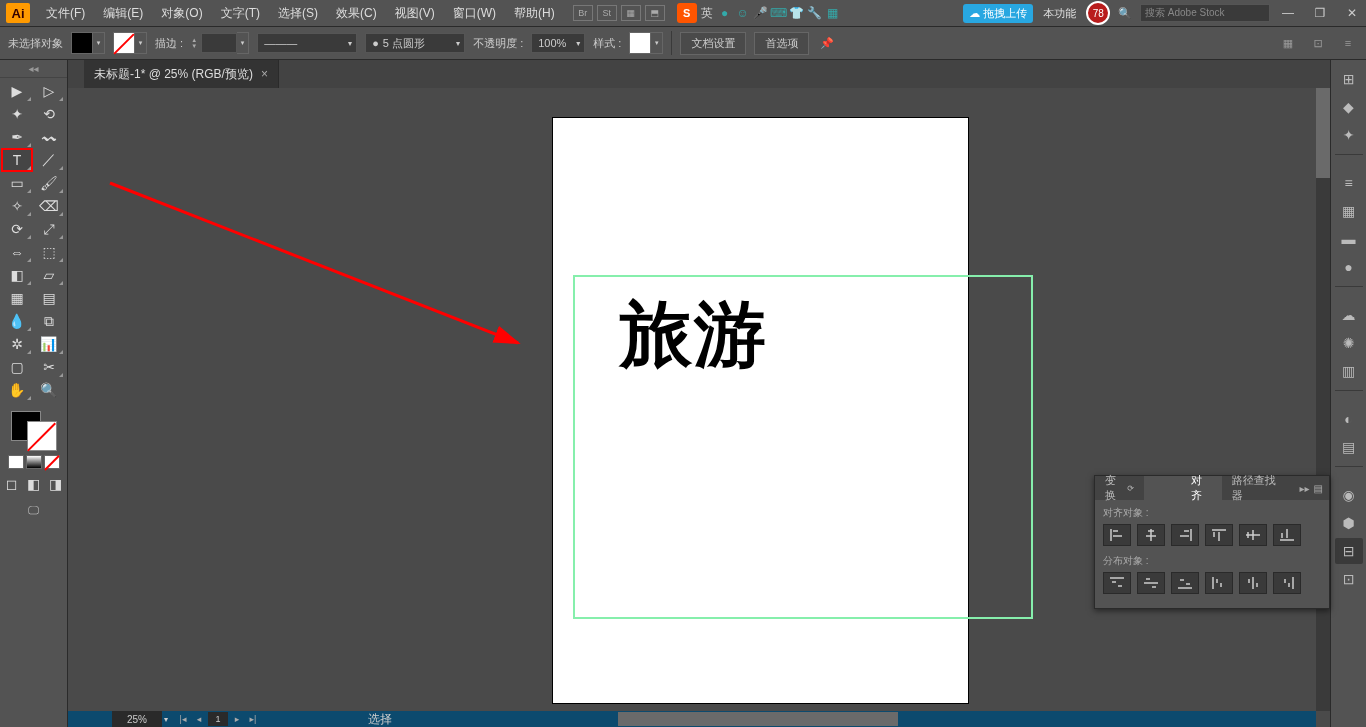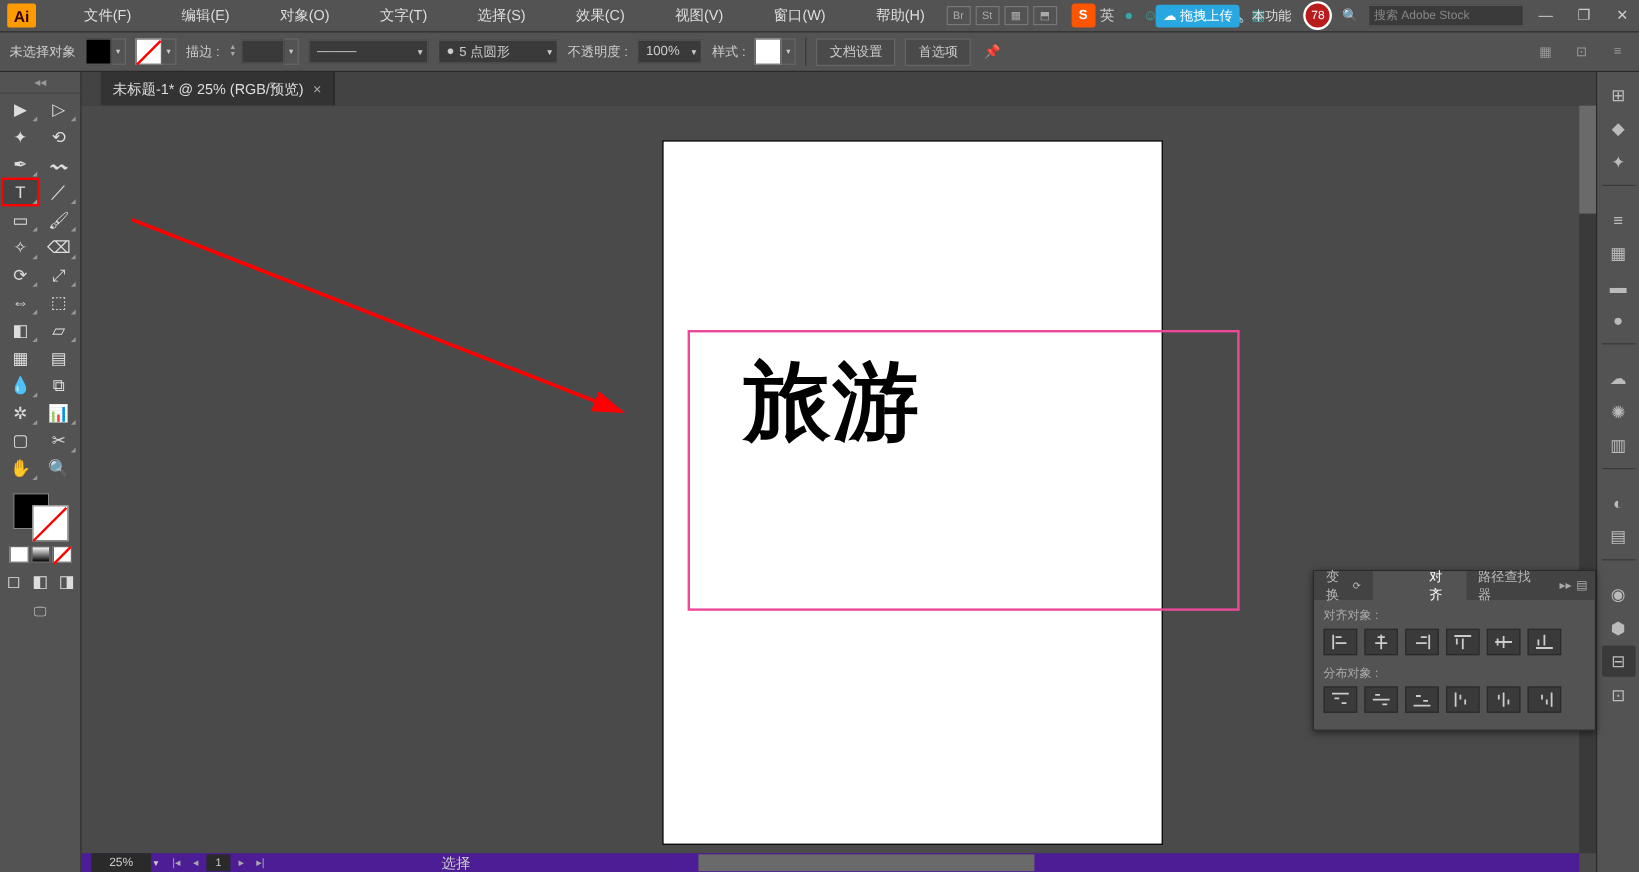--- a/index.html
+++ b/index.html
@@ -1,21 +1,21 @@
 <!DOCTYPE html>
 <html><head>
 <meta charset="utf-8">
 <style>
 * { margin: 0; padding: 0; box-sizing: border-box; font-family: "Microsoft YaHei", Arial, sans-serif; }
 body { width: 1366px; height: 727px; background: #333333; color: #ccc; font-size: 11px; overflow: hidden; position: relative; }
 
 
 .menubar { height: 26px; background: #535353; display: flex; align-items: center; padding: 12px 6px; gap: 2px; position: relative; }
 .ai-logo { width: 24px; height: 20px; background: #ff9a00; display: flex; align-items: center; justify-content: center; font-weight: bold; color: #330000; font-size: 13px; border-radius: 2px; margin-right: 6px; }
-.menu-item { padding: 4px 8px; color: #ddd; cursor: pointer; font-size: 12px; margin-left: 24px; }
+.menu-item { padding: 4px 8px; color: #ddd; cursor: pointer; font-size: 12px; }
 .menu-icons { margin-left: 8px; display: flex; gap: 4px; align-items: center; }
 .mi-box { width: 20px; height: 16px; border: 1px solid #777; display: flex; align-items: center; justify-content: center; font-size: 9px; color: #aaa; }
 .ime-area { display: flex; gap: 2px; align-items: center; margin-left: 10px; }
 .ime-s { width: 20px; height: 20px; background: #ff5500; border-radius: 3px; display: flex; align-items: center; justify-content: center; color: #fff; font-weight: bold; }
 .ime-box { width: 16px; height: 16px; display: flex; align-items: center; justify-content: center; font-size: 12px; }
 .right-controls { position: absolute; right: 0; top: 0; height: 26px; display: flex; align-items: center; gap: 4px; }
 .cloud-btn { background: #28a7e1; color: #fff; padding: 2px 6px; border-radius: 3px; font-size: 11px; display: flex; align-items: center; gap: 3px; }
 .badge-green { width: 24px; height: 24px; background: #b91c1c; border-radius: 50%; border: 2px solid #fff; display: flex; align-items: center; justify-content: center; font-size: 10px; color: #fff; font-weight: normal; }
 .search-stock { width: 130px; height: 18px; background: #3a3a3a; border: 1px solid #555; color: #888; padding: 0 18px 0 4px; font-size: 10px; display: flex; align-items: center; }
 .win-btn { width: 28px; height: 20px; display: flex; align-items: center; justify-content: center; color: #ccc; font-size: 12px; cursor: pointer; }
@@ -55,26 +55,26 @@
 .draw-modes { display: flex; gap: 2px; margin-top: 4px; }
 .screen-mode { width: 30px; height: 22px; display: flex; align-items: center; justify-content: center; color: #ccc; margin-top: 4px; }
 
 
 .docarea { flex: 1; display: flex; flex-direction: column; background: #333; position: relative; }
 .doc-tabs { height: 28px; background: #434343; display: flex; align-items: center; padding-left: 16px; }
 .doc-tab { height: 28px; background: #333; padding: 0 10px; display: flex; align-items: center; gap: 8px; color: #ddd; font-size: 12px; border-right: 1px solid #2a2a2a; }
 .doc-tab .close { color: #aaa; cursor: pointer; }
 .canvas-area { flex: 1; background: #4a4a4a; position: relative; overflow: hidden; }
 .artboard { position: absolute; left: 485px; top: 30px; width: 415px; height: 585px; background: #fff; box-shadow: 0 0 0 1px #000; }
-.text-box { position: absolute; left: 505px; top: 187px; width: 460px; height: 234px; border: 2px solid #ec4899; }
+.text-box { position: absolute; left: 505px; top: 187px; width: 460px; height: 344px; border: 2px solid #86efac; }
 .text-line1 { position: absolute; left: 45px; top: 10px; font-size: 72px; font-weight: 900; color: #000; letter-spacing: 2px; font-family: "SimHei", "Microsoft YaHei", sans-serif; }
 .text-line2 { position: absolute; left: 155px; top: 110px; font-size: 72px; font-weight: 900; color: #000; letter-spacing: 2px; font-family: "SimHei", "Microsoft YaHei", sans-serif; }
 .vscroll { position: absolute; right: 0; top: 28px; bottom: 16px; width: 14px; background: #3a3a3a; }
 .vscroll-thumb { position: absolute; top: 0; width: 14px; height: 90px; background: #6a6a6a; }
-.hscroll { position: absolute; bottom: 0; left: 0; right: 14px; height: 16px; background: #4c1d95; display: flex; align-items: center; }
+.hscroll { position: absolute; bottom: 0; left: 0; right: 14px; height: 16px; background: #0c4a6e; display: flex; align-items: center; padding-left: 36px; }
 .zoom-box { width: 50px; height: 16px; background: #2a2a2a; color: #ccc; display: flex; align-items: center; justify-content: center; font-size: 10px; margin-left: 8px; }
 .hscroll-nav { display: flex; gap: 2px; margin-left: 8px; }
 .hs-btn { width: 14px; height: 14px; display: flex; align-items: center; justify-content: center; color: #aaa; font-size: 9px; }
 .hs-page { width: 20px; height: 14px; background: #2a2a2a; color: #ccc; display: flex; align-items: center; justify-content: center; font-size: 9px; }
 .hscroll-track { flex: 1; height: 14px; position: relative; margin-left: 8px; }
 .hscroll-thumb { position: absolute; left: 350px; width: 280px; height: 14px; background: #6a6a6a; }
 .status-sel { position: absolute; left: 300px; color: #ccc; font-size: 12px; }
 
 
 .arrow-svg { position: absolute; pointer-events: none; left: 0; top: 0; }

